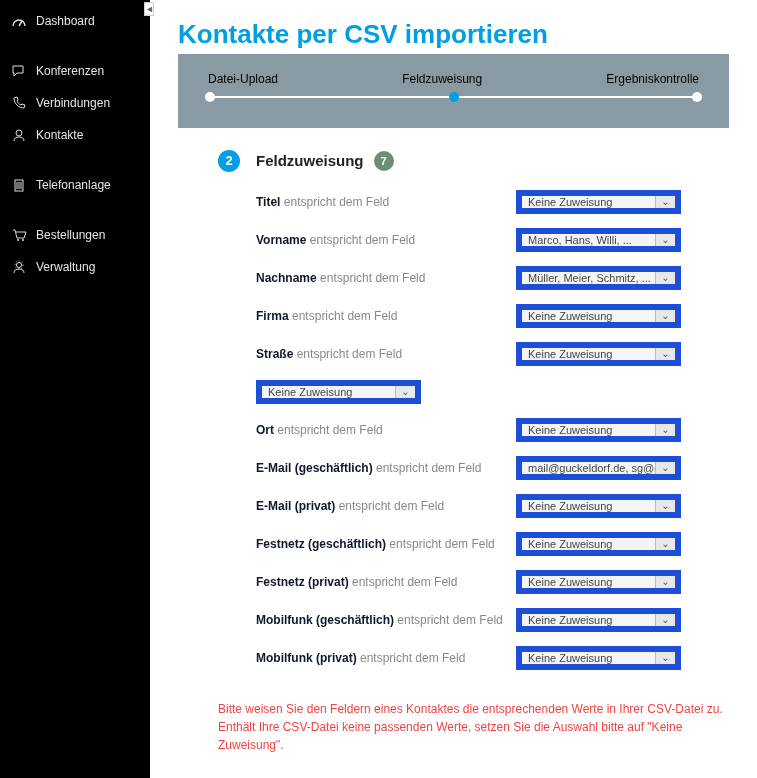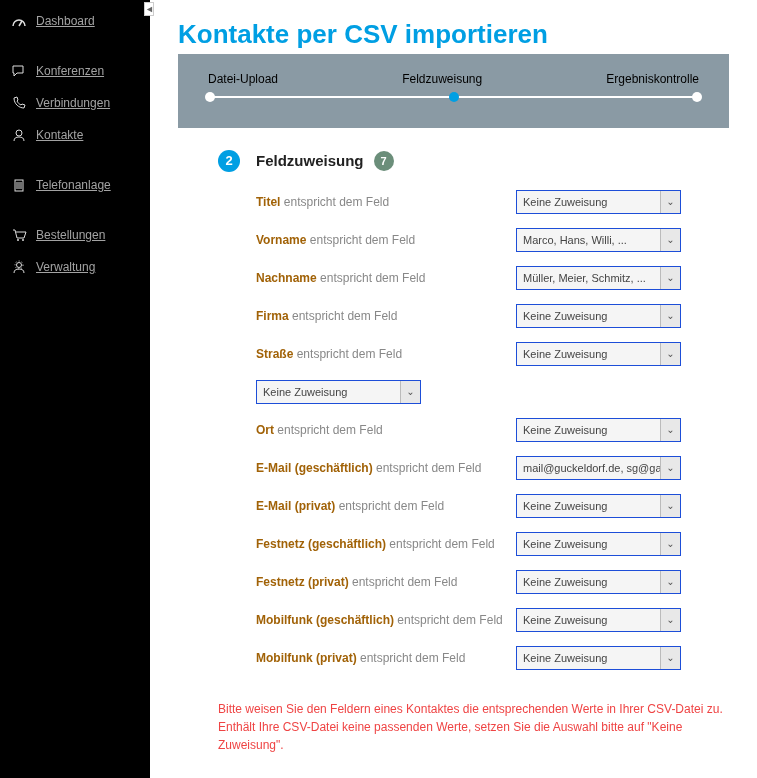--- a/index.html
+++ b/index.html
@@ -35,22 +35,21 @@
       font-size: 9px;
       line-height: 12px;
       text-align: center;
       cursor: pointer;
     }
     .sidebar-item {
       display: flex;
       align-items: center;
       padding: 8px 10px;
       cursor: pointer;
-      color: #a3a3a3;
-      text-decoration: underline;
+      color: #e5e5e5;
     }
     .sidebar-item .icon {
       width: 18px;
       height: 16px;
       display: inline-flex;
       align-items: center;
       justify-content: center;
       margin-right: 8px;
     }
     .sidebar-group-gap {
@@ -142,27 +141,27 @@
       display: flex;
       align-items: center;
       margin-bottom: 14px;
     }
     .field-label {
       width: 260px;
       font-size: 12px;
       color: #888;
     }
     .field-label b {
-      color: #a16207;
+      color: #0f172a;
       font-weight: bold;
     }
     .field-select {
       width: 165px;
       height: 24px;
-      border: 1px solid #1d4ed8;
+      border: 6px solid #1d4ed8;
       background: #f5f5f5;
       display: flex;
       align-items: center;
       justify-content: flex-end;
       font-size: 11px;
       color: #444;
       cursor: pointer;
       overflow: hidden;
     }
     .field-select .val {

